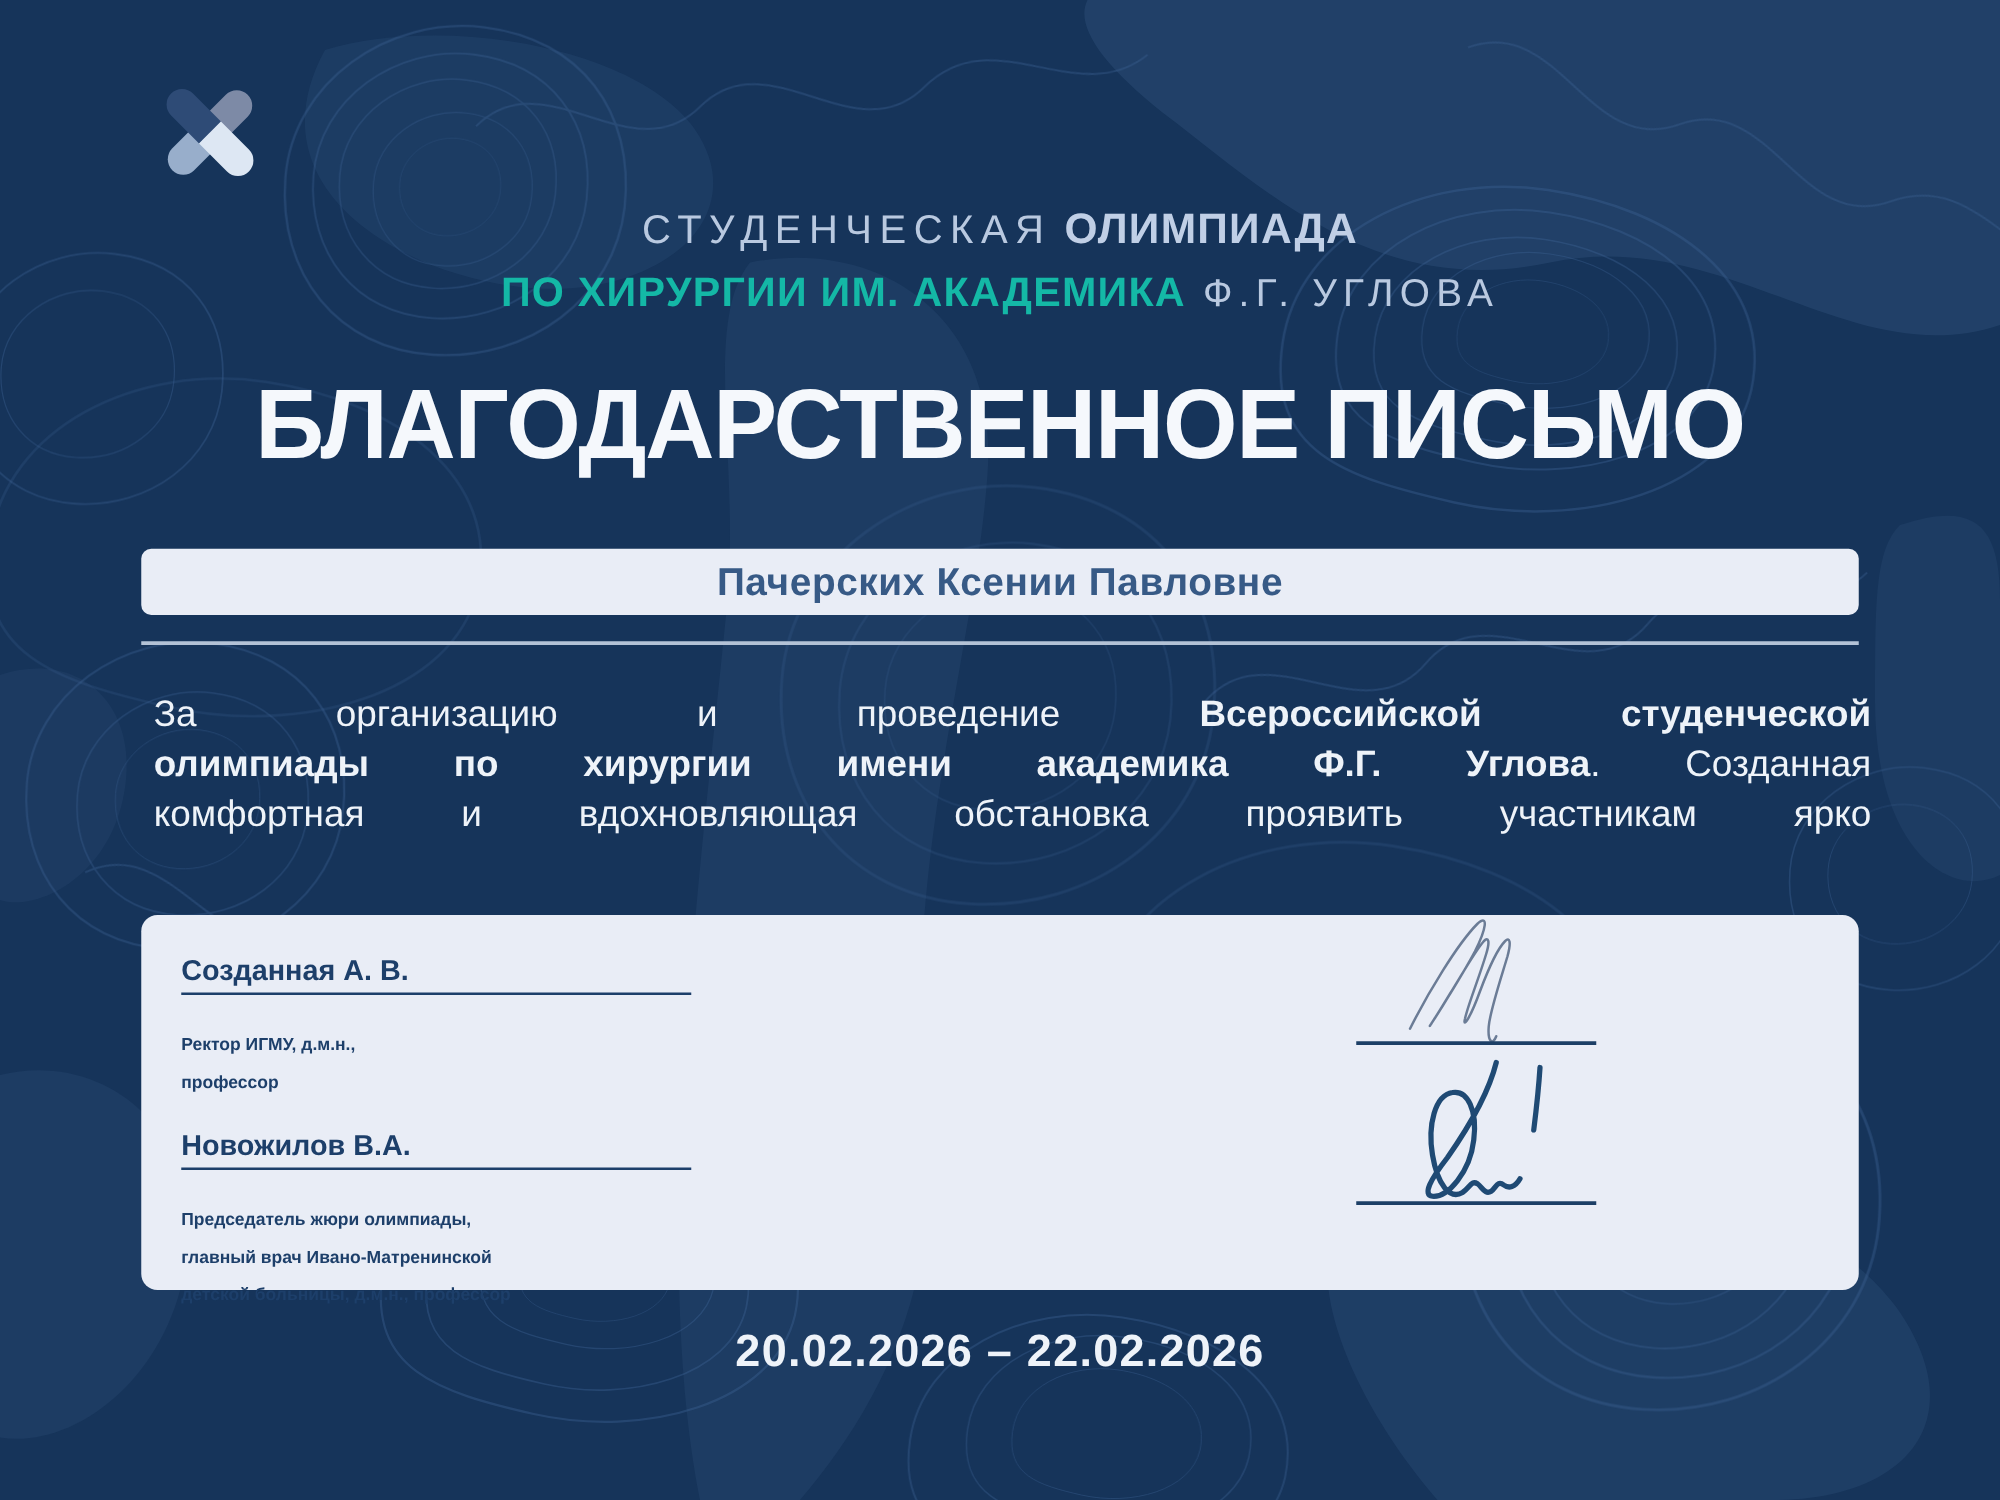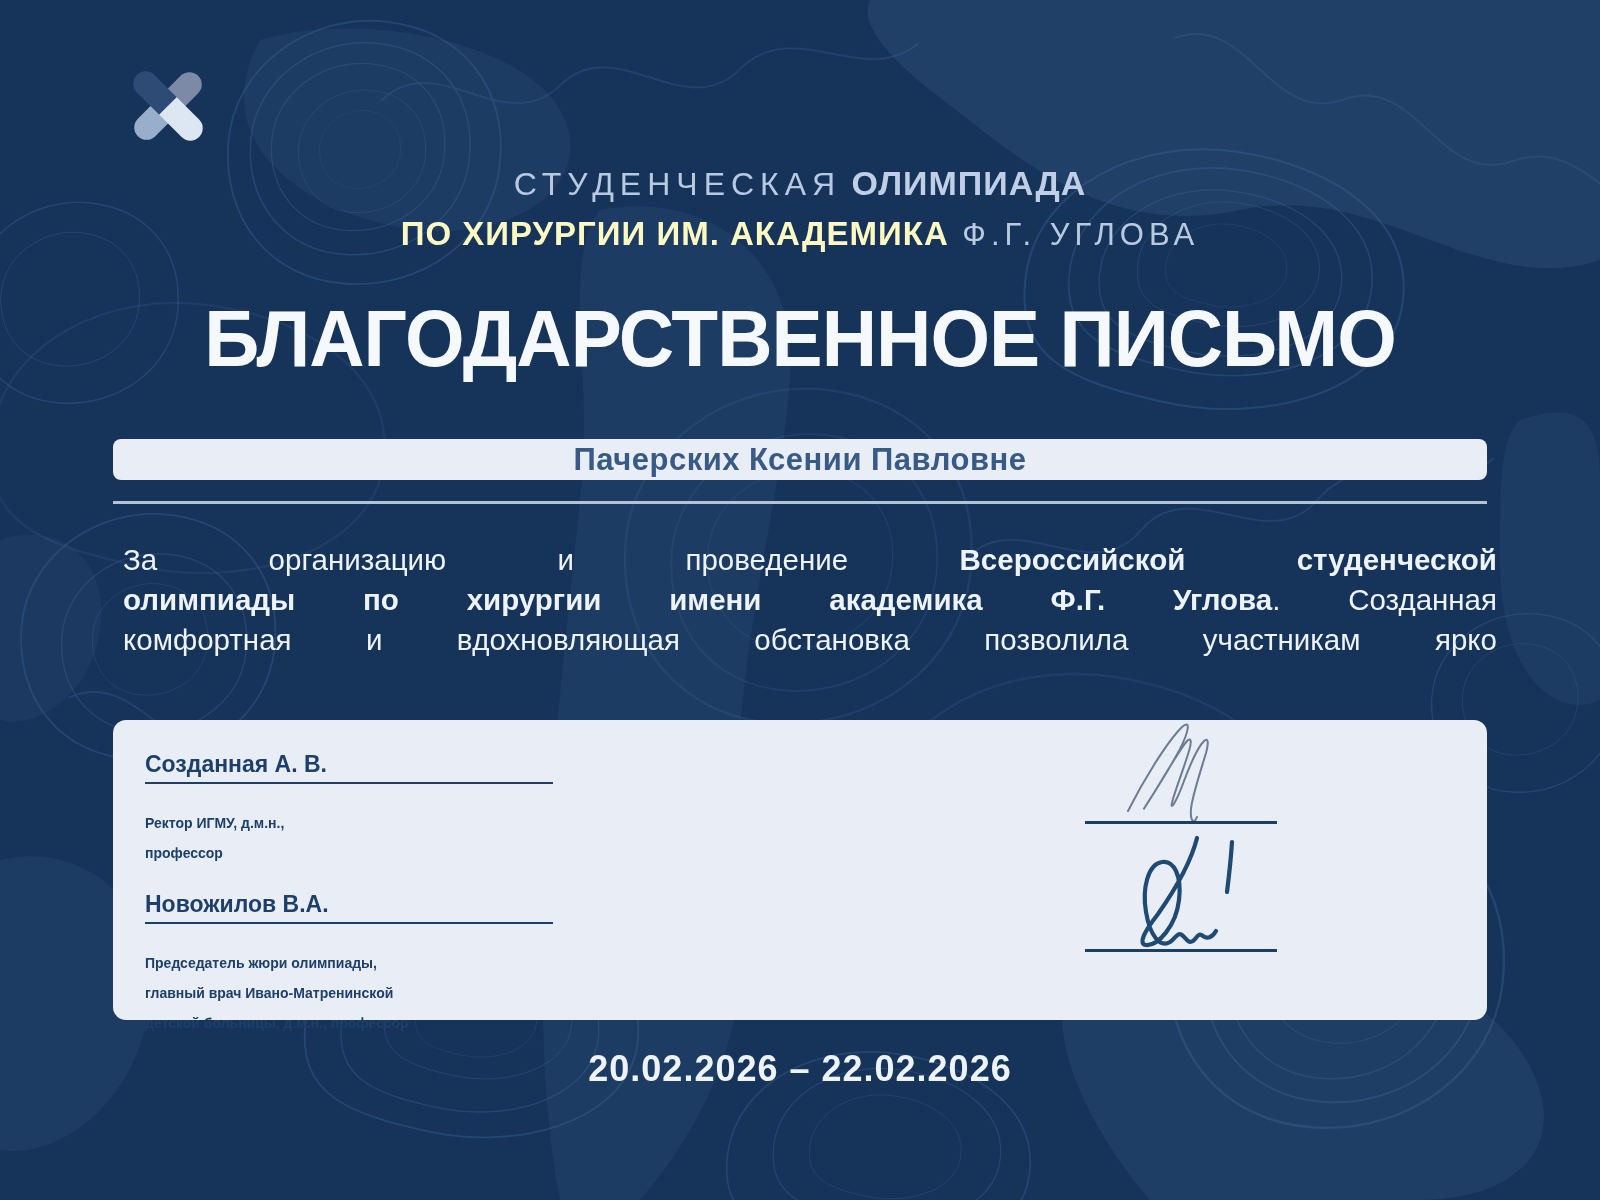--- a/index.html
+++ b/index.html
@@ -13,29 +13,29 @@
     position:absolute;inset:0;box-sizing:border-box;
     padding:0 113px;display:flex;flex-direction:column;
   }
   
   .logo{width:110px;height:112px;margin-top:50px;flex:0 0 auto;}
   
   .event-line{color:#b9c9e0;text-align:center;white-space:nowrap;}
   .event-line1{margin-top:2px;font-size:32px;letter-spacing:6px;}
   .event-line1 .hv{font-weight:bold;font-size:34px;letter-spacing:1px;color:#c0cfe6;}
   .event-line2{margin-top:12px;font-size:31px;letter-spacing:5px;}
-  .event-line2 .hv{font-weight:bold;font-size:33px;letter-spacing:1px;color:#fef9c3;}
+  .event-line2 .hv{font-weight:bold;font-size:33px;letter-spacing:1px;color:#14b8a6;}
   
   .title{
     margin-top:44px;color:#f5f8fc;font-weight:bold;font-size:79px;line-height:84px;
     letter-spacing:-1px;text-align:center;white-space:nowrap;transform:scaleX(.97);
   }
   
   .name-bar{
-    margin-top:58px;width:100%;height:41px;background:#e9edf6;border-radius:8px;
+    margin-top:58px;width:100%;height:53px;background:#e9edf6;border-radius:8px;
     display:flex;align-items:center;justify-content:center;
     color:#375a86;font-weight:bold;font-size:31px;letter-spacing:.5px;
   }
   .divider{margin-top:21px;width:100%;height:3px;background:#b3c2d6;}
   
   .body-text{margin-top:36px;width:100%;color:#eef3f9;font-size:29.5px;line-height:40px;}
   .body-line{width:100%;}
   .jl{text-align:justify;text-align-last:justify;margin-left:10px;}
   .b{font-weight:bold;}
   
@@ -143,21 +143,21 @@
   <div class="title">БЛАГОДАРСТВЕННОЕ ПИСЬМО</div>
 
   <div class="name-bar">
     <span>Пачерских Ксении Павловне</span>
   </div>
   <div class="divider"></div>
 
   <div class="body-text">
     <div class="body-line jl"><span>За организацию и проведение </span><span class="b">Всероссийской студенческой</span></div>
     <div class="body-line jl"><span class="b">олимпиады по хирургии имени академика Ф.Г. Углова</span><span>. Созданная</span></div>
-    <div class="body-line jl"><span>комфортная и вдохновляющая обстановка позволила участникам ярко</span></div>
+    <div class="body-line jl"><span>комфортная и вдохновляющая обстановка проявить участникам ярко</span></div>
   </div>
 
   <section class="panel">
     <div class="panel-left">
       <div>
         <div class="sig-name">Созданная А. В.</div>
         <div class="sig-rule"></div>
         <div class="sig-role">Ректор ИГМУ, д.м.н.,
 профессор</div>
       </div>

